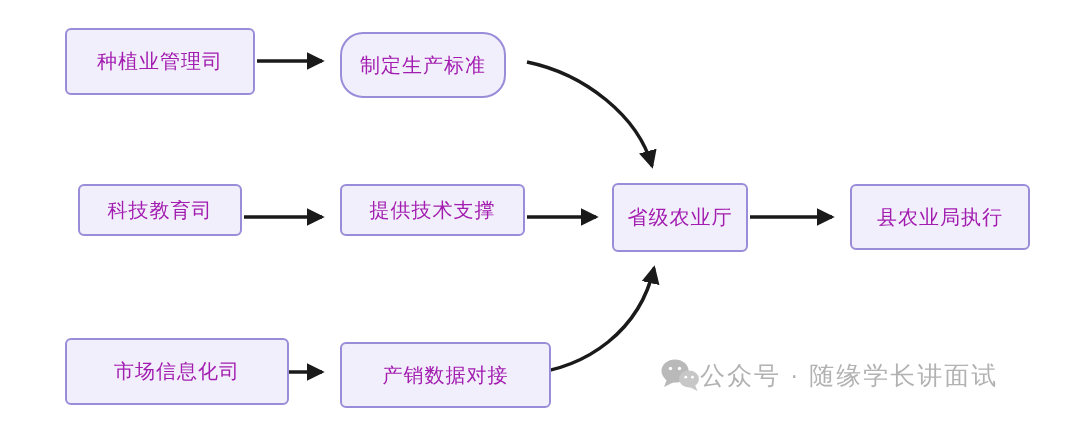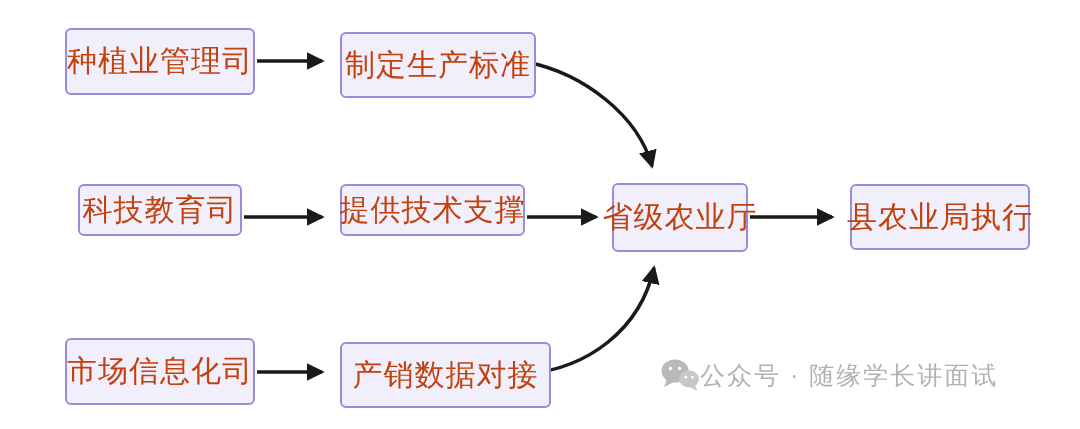--- a/index.html
+++ b/index.html
@@ -23,30 +23,30 @@
   }
   .node {
     position: absolute;
     box-sizing: border-box;
     background: #f2effc;
     border: 2px solid #9a8cd9;
     border-radius: 6px;
     display: flex;
     align-items: center;
     justify-content: center;
-    font-size: 30px;
-    color: #c2410c;
+    font-size: 20px;
+    color: #a21caf;
     letter-spacing: 1px;
     white-space: nowrap;
   }
   .node-zhongzhiye { left: 65px;  top: 28px;  width: 190px; height: 67px; }
-  .node-zhiding    { left: 340px; top: 32px;  width: 196px; height: 66px; }
+  .node-zhiding    { left: 340px; top: 32px;  width: 166px; height: 66px; border-radius: 23px; }
   .node-keji       { left: 78px;  top: 184px; width: 164px; height: 52px; }
   .node-tigong     { left: 340px; top: 184px; width: 185px; height: 52px; }
-  .node-shichang   { left: 65px;  top: 338px; width: 190px; height: 67px; }
+  .node-shichang   { left: 65px;  top: 338px; width: 224px; height: 67px; }
   .node-chanxiao   { left: 340px; top: 342px; width: 211px; height: 66px; }
   .node-shengji    { left: 612px; top: 183px; width: 136px; height: 69px; }
   .node-xian       { left: 850px; top: 184px; width: 180px; height: 66px; }
   .watermark {
     position: absolute;
     left: 660px;
     top: 358px;
     display: flex;
     align-items: center;
     color: #b2b2b2;

